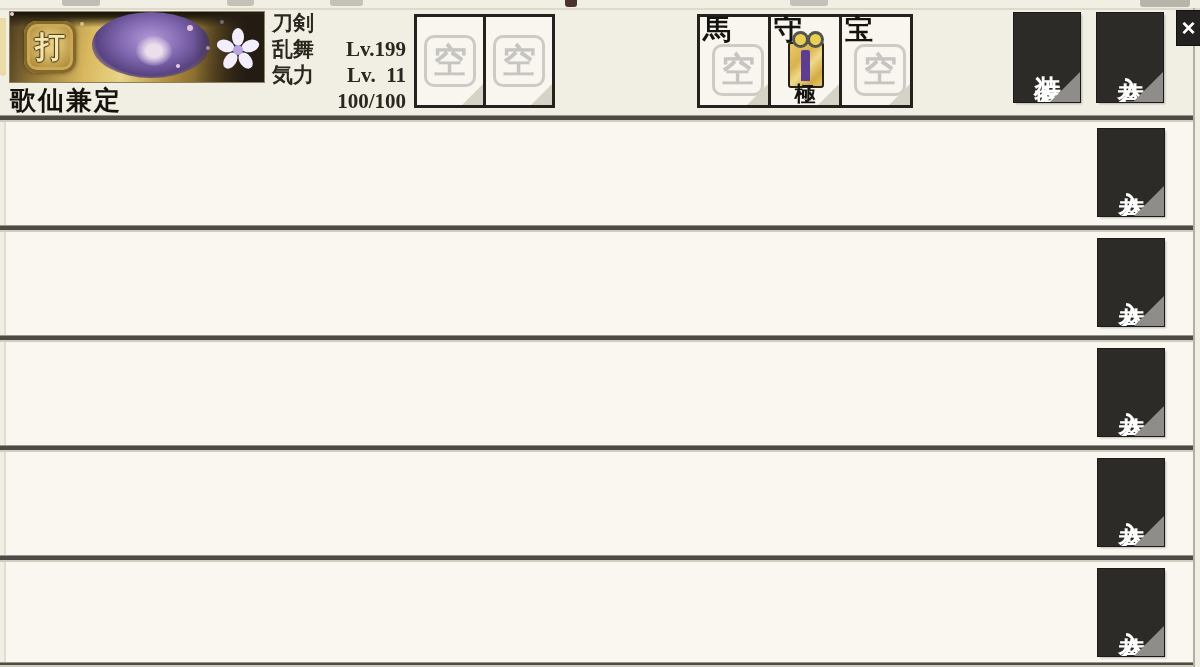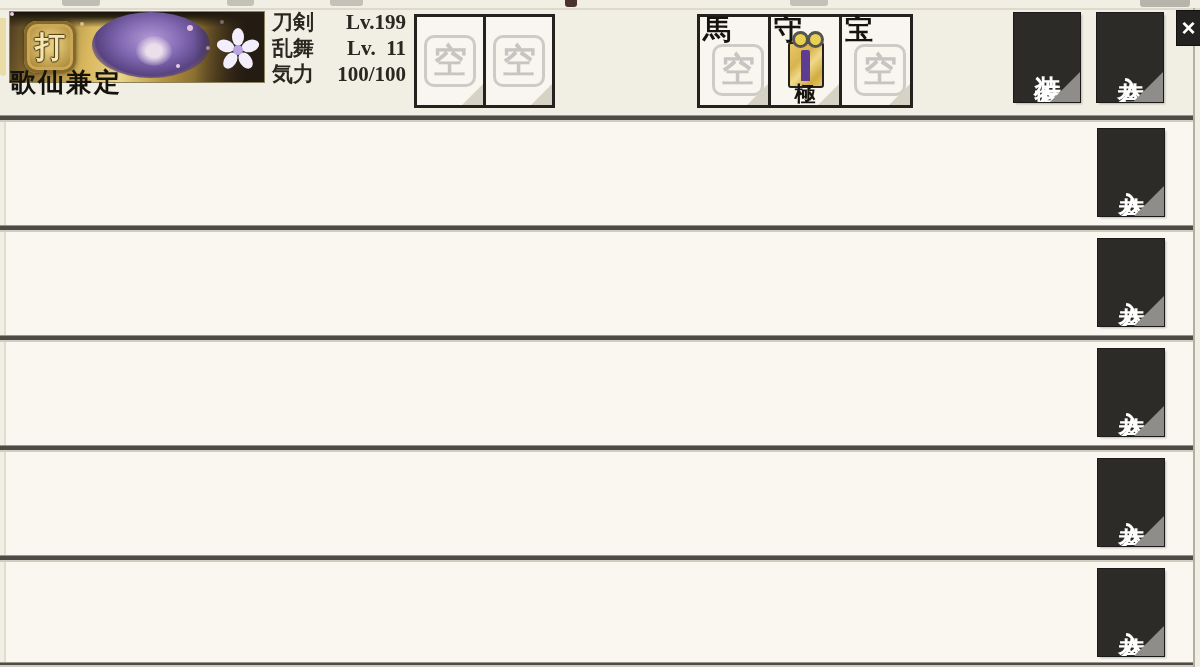--- a/index.html
+++ b/index.html
@@ -53,26 +53,26 @@
      background:#b7a5e2;}
   .type-badge{position:absolute;left:14px;top:9px;width:52px;height:52px;border-radius:13px;
      background:radial-gradient(circle at 50% 45%,#e6cc7d 15%,#b28f3e 68%,#7c5f26 100%);
      box-shadow:inset 0 0 0 3px #86682a, inset 0 0 0 6px #caa855, 0 0 4px rgba(0,0,0,.5);
      display:flex;align-items:center;justify-content:center;}
   .type-badge::before{content:"";position:absolute;left:3px;top:3px;width:46px;height:46px;
      background:inherit;border-radius:13px;transform:rotate(45deg);z-index:-1;
      box-shadow:inset 0 0 0 3px #86682a;}
   .type-badge span{font-family:"Liberation Serif",serif;font-weight:700;font-size:30px;color:#f4e6b2;
      text-shadow:0 1px 1px #4c3a12,0 -1px 1px #4c3a12,1px 0 1px #4c3a12,-1px 0 1px #4c3a12;}
-  .char-name{position:absolute;left:10px;top:68px;font-family:"Liberation Serif",serif;
+  .char-name{position:absolute;left:10px;top:86px;font-family:"Liberation Serif",serif;
      font-weight:700;font-size:26px;color:#15130d;letter-spacing:2px;line-height:30px;}
 
   
   .stats{position:absolute;left:272px;top:9px;width:134px;}
-  .stat-row{display:flex;justify-content:space-between;height:26px;align-items:center;}
+  .stat-row{display:flex;justify-content:space-between;height:26px;flex-direction:column;}
   .stat-label,.stat-value{font-family:"Liberation Serif",serif;font-weight:700;font-size:21px;
      color:#29271f;white-space:pre;}
   .stat-value{text-align:right;}
 
   
   .slot{position:relative;background:#f8f6ef;border:3px solid #23221f;box-sizing:content-box;}
   .pair-box{position:absolute;left:414px;top:14px;display:flex;}
   .pair-box .slot{width:66px;height:88px;}
   .pair-box .slot + .slot{margin-left:-3px;}
   .msb-box{position:absolute;left:697px;top:14px;display:flex;}

